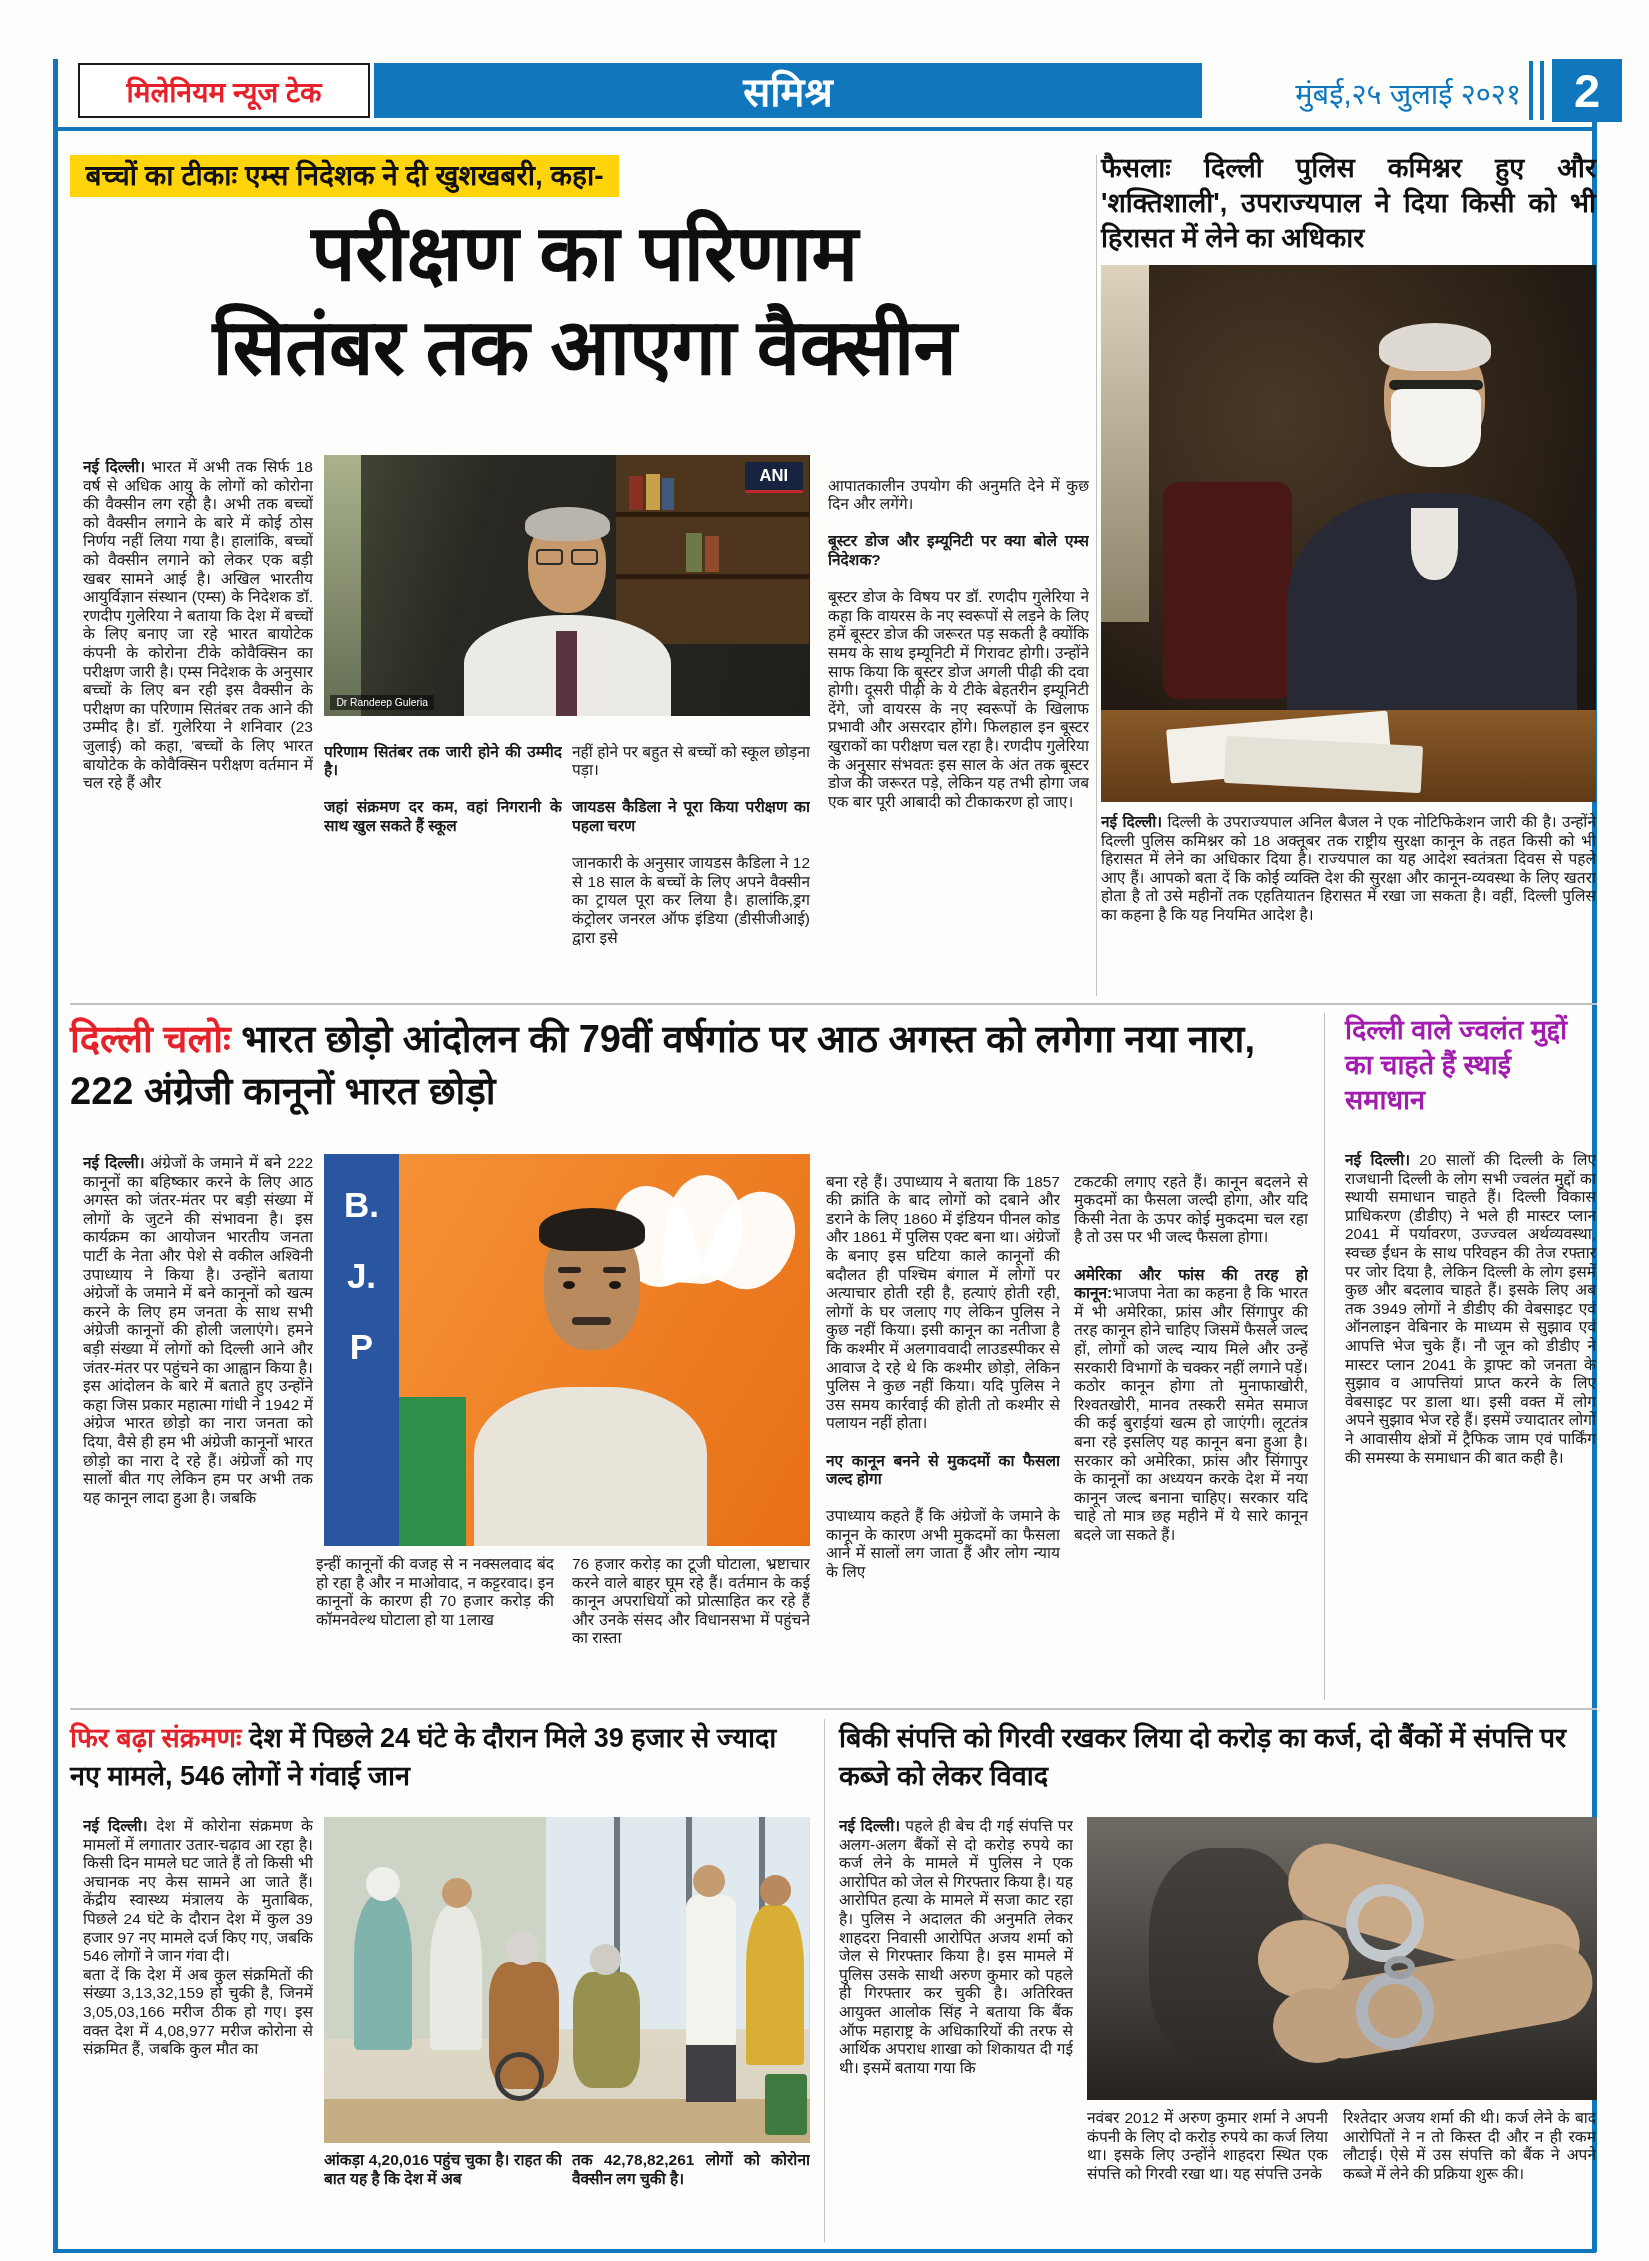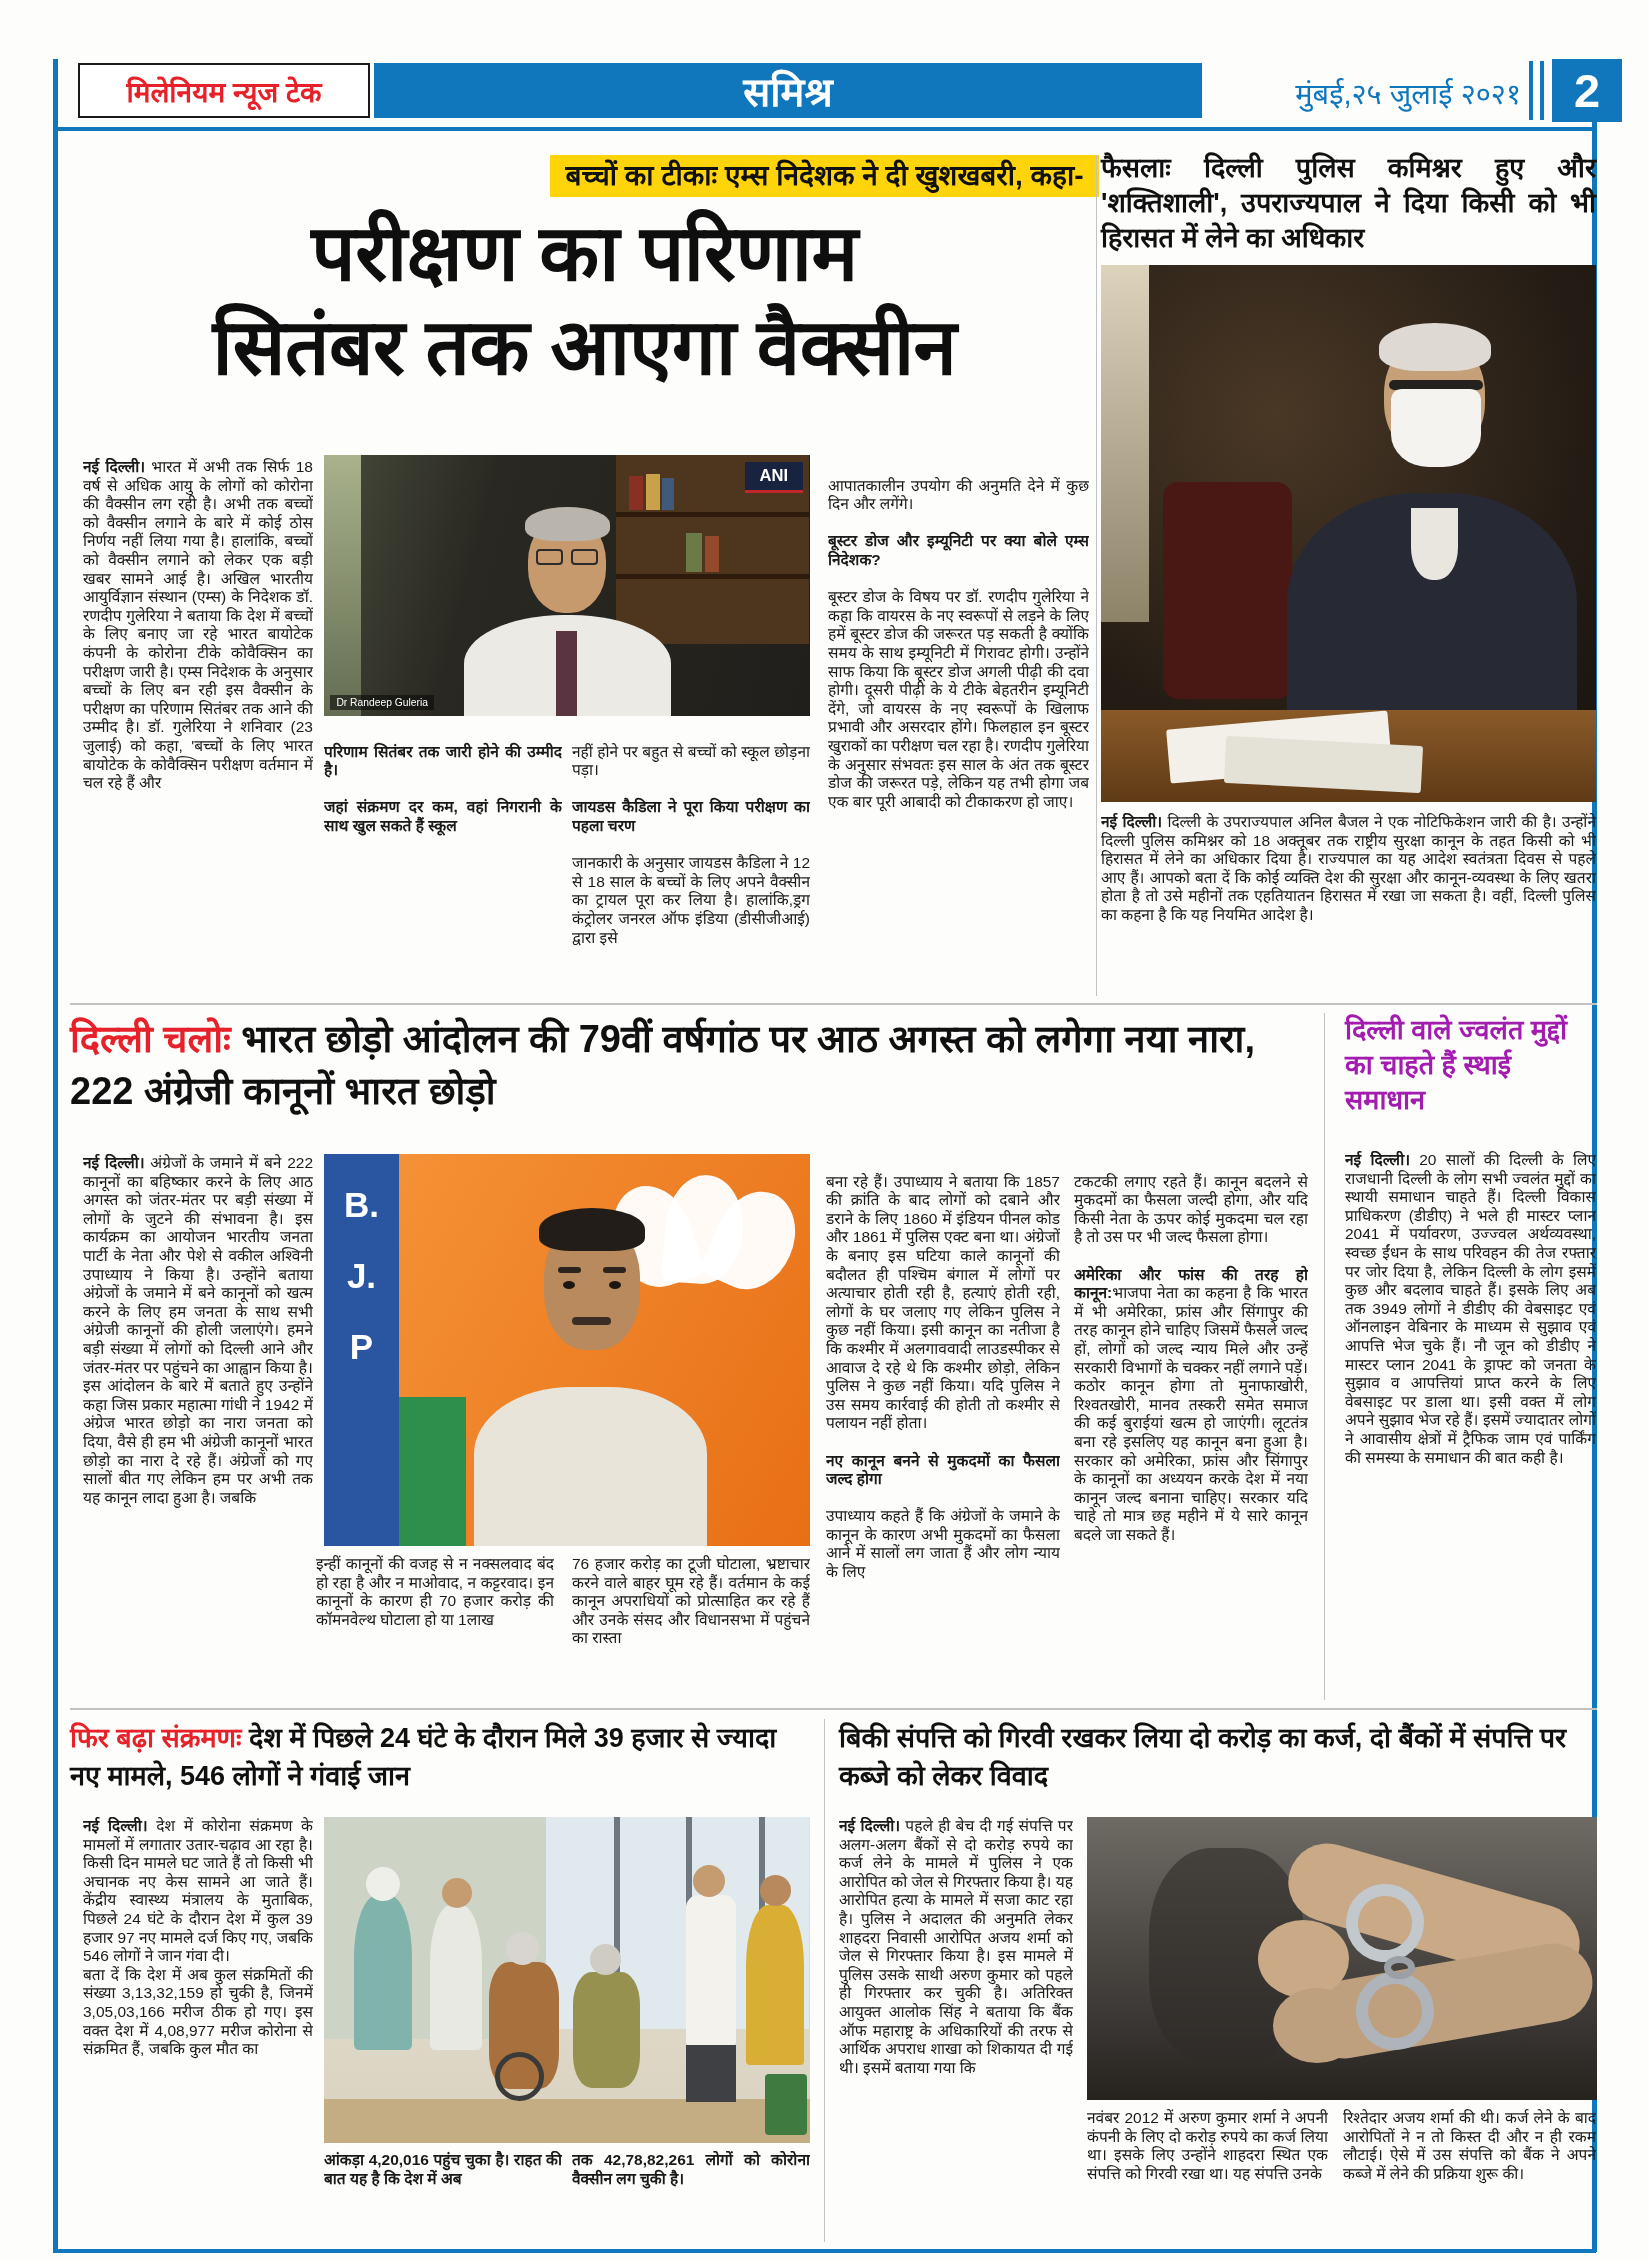--- a/index.html
+++ b/index.html
@@ -15,21 +15,21 @@
   .red{color:#e62129}
   .photo{position:absolute;overflow:hidden;background:#701a75}
   .ph{position:absolute}
   .rule-b{position:absolute;background:#1177bd}
   .rule-g{position:absolute;background:#c2c2c2}
   .hl-main{font-weight:bold;font-size:78px;line-height:94px;text-align:center;color:#0e0e0e;letter-spacing:-0.5px}
   .hl-b{font-weight:bold;font-size:27px;line-height:35px;color:#101010;text-align:justify}
   .hl-c{font-weight:bold;font-size:38px;line-height:52px;color:#101010}
   .hl-d{font-weight:bold;font-size:27px;line-height:35px;color:#a21caf}
   .hl-ef{font-weight:bold;font-size:27px;line-height:38px;color:#101010}
-  .kicker-wrap{text-align:right}
+  .kicker-wrap{text-align:left}
   .kicker{display:inline-block;background:#ffd40a;color:#101010;font-weight:bold;font-size:28px;line-height:38px;padding:2.1px 15.5px}
 </style>
 </head>
 <body>
 
 <div class="page">
 
   <div class="rule-b" style="left:53px;top:59px;width:4.7px;height:2193px"></div>
   <div class="rule-b" style="left:1592px;top:59px;width:4.7px;height:2193px"></div>
   <div class="rule-b" style="left:53px;top:2249px;width:1543px;height:4.1px"></div>

